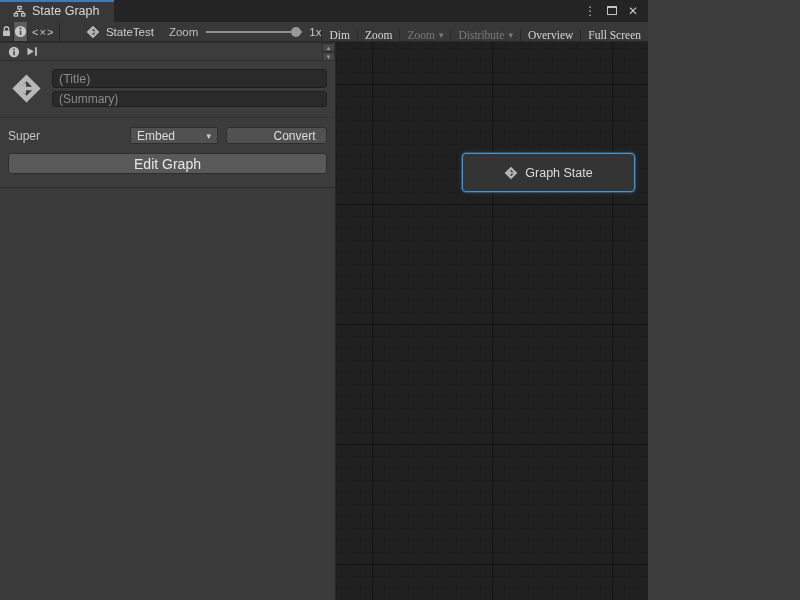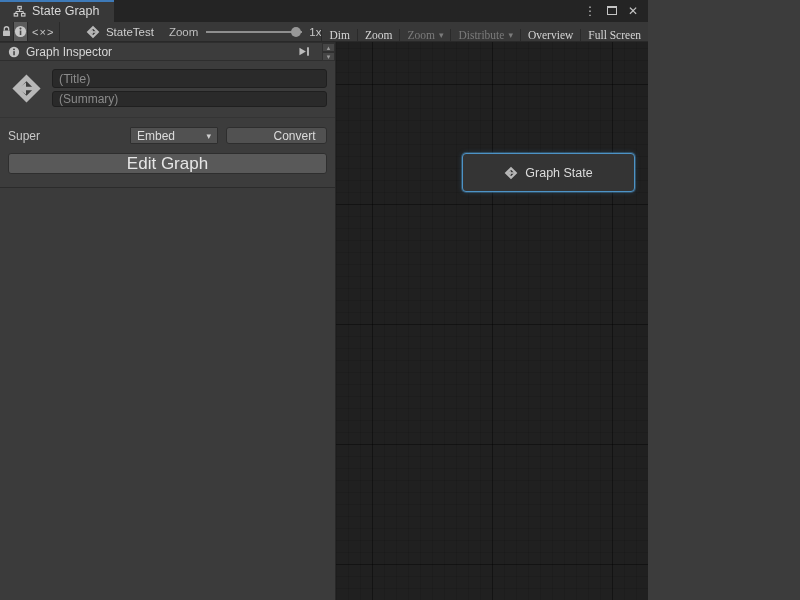--- a/index.html
+++ b/index.html
@@ -80,21 +80,21 @@
     display:flex; align-items:center; padding:0 6px; cursor:pointer; color:#dcdcdc;
   }
   .dropdown .dd-label { flex:1; }
   .dropdown .arr { color:#cfcfcf; }
   .btn {
     background:#515151; border:1px solid #2e2e2e; border-radius:3px; color:#dcdcdc;
     display:flex; align-items:center; justify-content:center; cursor:pointer;
     font-family:"Liberation Sans", sans-serif; font-size:12px;
   }
   .convert-btn { flex:1; height:17px;padding-left:36px; }
-  .editgraph-btn { margin:9px 8px 0 8px; height:21px; background:#595959; color:#e6e6e6; font-size:17px; }
+  .editgraph-btn { margin:9px 8px 0 8px; height:21px; background:#595959; color:#e6e6e6; font-size:14px; }
   .insp-divider { border-top:1px solid #2b2b2b; margin-top:13px; }
   .insp-empty { flex:1; background:#3b3b3b; }
 
   
   .canvas {
     flex:1; position:relative; background-color:#202020;
     background-image:
       linear-gradient(90deg, rgba(0,0,0,0.34) 1px, transparent 1px),
       linear-gradient(rgba(0,0,0,0.34) 1px, transparent 1px),
       linear-gradient(90deg, rgba(0,0,0,0.10) 1px, transparent 1px),
@@ -208,21 +208,20 @@
 
   <div class="bodyrow">
 
     <div class="inspector">
       <div class="insp-header">
         <svg width="12" height="12" viewBox="0 0 14 14">
           <circle cx="7" cy="7" r="6" fill="#c4c4c4"></circle>
           <rect x="6.2" y="6" width="1.7" height="4.8" fill="#3c3c3c"></rect>
           <circle cx="7" cy="3.9" r="1.1" fill="#3c3c3c"></circle>
         </svg>
-        <span class="insp-title">Graph Inspector</span>
         <span class="dock-btn">
           <svg width="13" height="11" viewBox="0 0 13 12">
             <polygon points="1,2 8,6 1,10" fill="#bdbdbd"></polygon>
             <rect x="9.3" y="1.4" width="2" height="9.2" fill="#bdbdbd"></rect>
           </svg>
         </span>
       </div>
       <div class="scrollcol">
         <div class="sbtn">▲</div>
         <div class="sbtn">▼</div>

